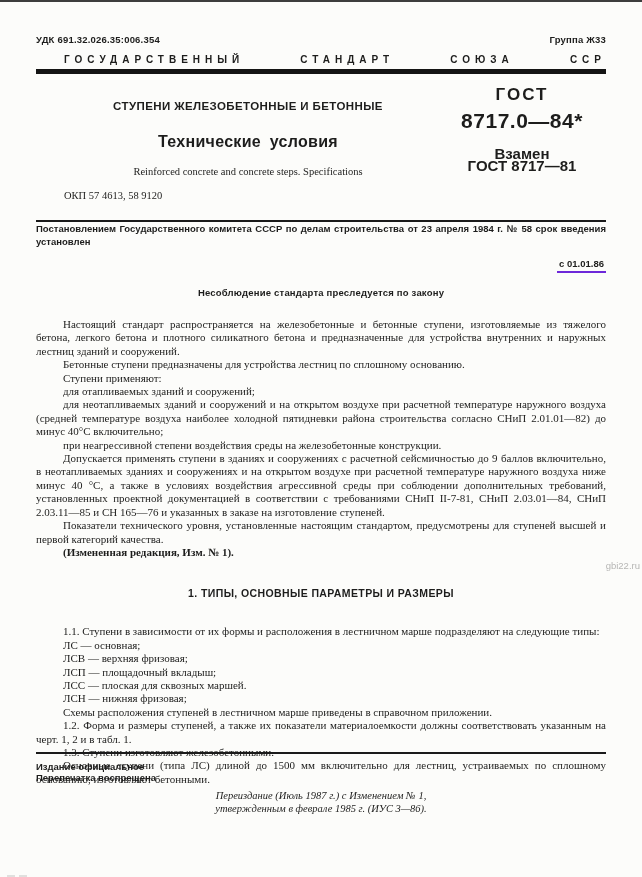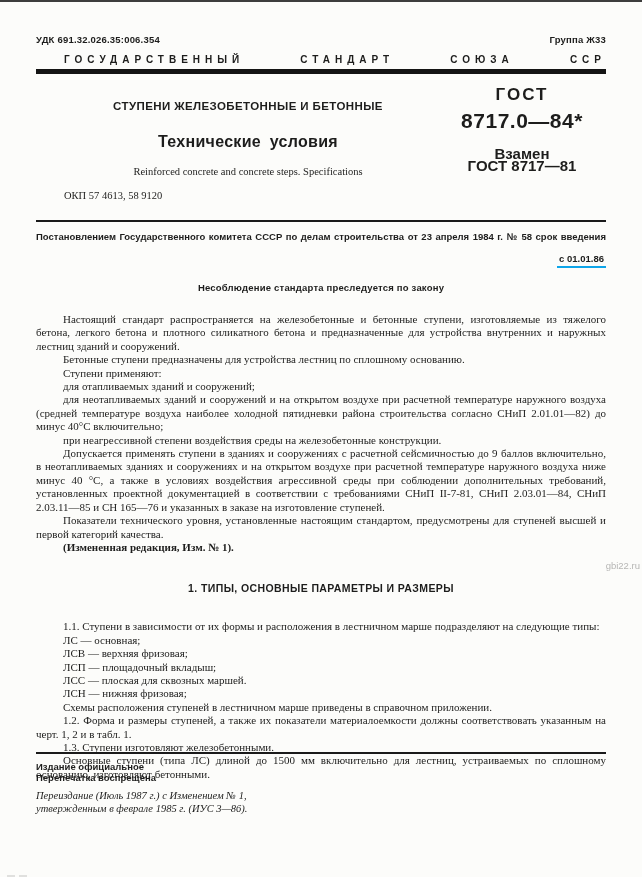--- a/index.html
+++ b/index.html
@@ -32,35 +32,35 @@
   .doc-subtitle { margin-top:21px; font-family:"Liberation Sans","DejaVu Sans",sans-serif; font-weight:bold; font-size:16px; letter-spacing:.3px; word-spacing:4px; }
   .doc-subtitle-en { margin-top:15px; font-size:10.5px; }
   .title-right { width:168px; text-align:center; }
   .gost-word { font-family:"Liberation Sans","DejaVu Sans",sans-serif; font-weight:bold; font-size:17px; line-height:1; letter-spacing:2px; }
   .gost-num { font-family:"Liberation Sans","DejaVu Sans",sans-serif; font-weight:bold; font-size:21px; line-height:1; margin-top:7px; letter-spacing:.5px; }
   .vzamen { margin-top:17px; font-family:"Liberation Sans","DejaVu Sans",sans-serif; font-weight:bold; font-size:15px; line-height:12px; }
   .okp { margin:13px 0 0 28px; font-size:10.5px; }
 
   .rule-thin { height:2px; background:#1a1a1a; margin-top:19px; }
 
-  .decree { margin-top:8px; font-family:"Liberation Sans","DejaVu Sans",sans-serif; font-weight:bold; font-size:9.5px; line-height:13px; }
+  .decree { margin-top:0; font-family:"Liberation Sans","DejaVu Sans",sans-serif; font-weight:bold; font-size:9.5px; line-height:13px; }
   .decree-l1 { text-align:justify; text-align-last:justify; }
   .eff-date-row { text-align:right; margin-top:5px; }
-  .eff-date { display:inline-block; font-family:"Liberation Sans","DejaVu Sans",sans-serif; font-weight:bold; font-size:9.5px; border-bottom:2px solid #0ea5e9; padding:0 2px 2px 2px; }
+  .eff-date { display:inline-block; font-family:"Liberation Sans","DejaVu Sans",sans-serif; font-weight:bold; font-size:9.5px; border-bottom:2px solid #6d28d9; padding:0 2px 2px 2px; }
   .law-notice { margin-top:14px; text-align:center; font-family:"Liberation Sans","DejaVu Sans",sans-serif; font-weight:bold; font-size:9.5px; letter-spacing:.2px; }
 
   .body-block { margin-top:20px; }
   .body-block p, .sec-block p { margin:0; font-size:11px; line-height:13.4px; text-indent:27px; text-align:justify; }
   .amendment { font-weight:bold; }
   .sec-heading { margin:28px 0 26px 0; text-align:center; font-family:"Liberation Sans","DejaVu Sans",sans-serif; font-weight:bold; font-size:10.5px; letter-spacing:.4px; }
 
   .footer { position:absolute; top:752px; left:36px; right:36px; }
   .footer-rule { height:2px; background:#1a1a1a; }
   .footer-row { display:flex; justify-content:space-between; margin-top:7px; font-family:"Liberation Sans","DejaVu Sans",sans-serif; font-weight:bold; font-size:9.5px;flex-direction:column; }
-  .reissue { margin-top:6px; text-align:left; font-style:italic; font-size:10.5px; line-height:13px; }
+  .reissue { margin-top:6px; text-align:center; font-style:italic; font-size:10.5px; line-height:13px; }
 
   .watermark { position:absolute; top:560px; right:2px; font-family:"Liberation Sans","DejaVu Sans",sans-serif; font-size:9.5px; color:#b6b6b4; }
   .artifact { position:absolute; top:866px; left:7px; width:26px; height:6px; }
   .artifact span { display:inline-block; width:8px; height:5px; background:#e0e0de; margin-right:4px; }
 </style>
 </head>
 <body>
 
 <div class="page">
   <div class="top-edge"></div>
@@ -88,20 +88,21 @@
         <div class="vzamen" style="margin-top:0;">ГОСТ 8717—81</div>
       </div>
     </div>
 
     <div class="okp">ОКП 57 4613, 58 9120</div>
 
     <div class="rule-thin"></div>
 
     <div class="decree">
       <div class="decree-l1">Постановлением Государственного комитета СССР по делам строительства от 23 апреля 1984 г. № 58 срок введения</div>
+      <div>установлен</div>
     </div>
 
     <div class="eff-date-row">
       <span class="eff-date">с 01.01.86</span>
     </div>
 
     <div class="law-notice">Несоблюдение стандарта преследуется по закону</div>
 
     <div class="body-block">
       <p>Настоящий стандарт распространяется на железобетонные и бетонные ступени, изготовляемые из тяжелого бетона, легкого бетона и плотного силикатного бетона и предназначенные для устройства внутренних и наружных лестниц зданий и сооружений.</p>

